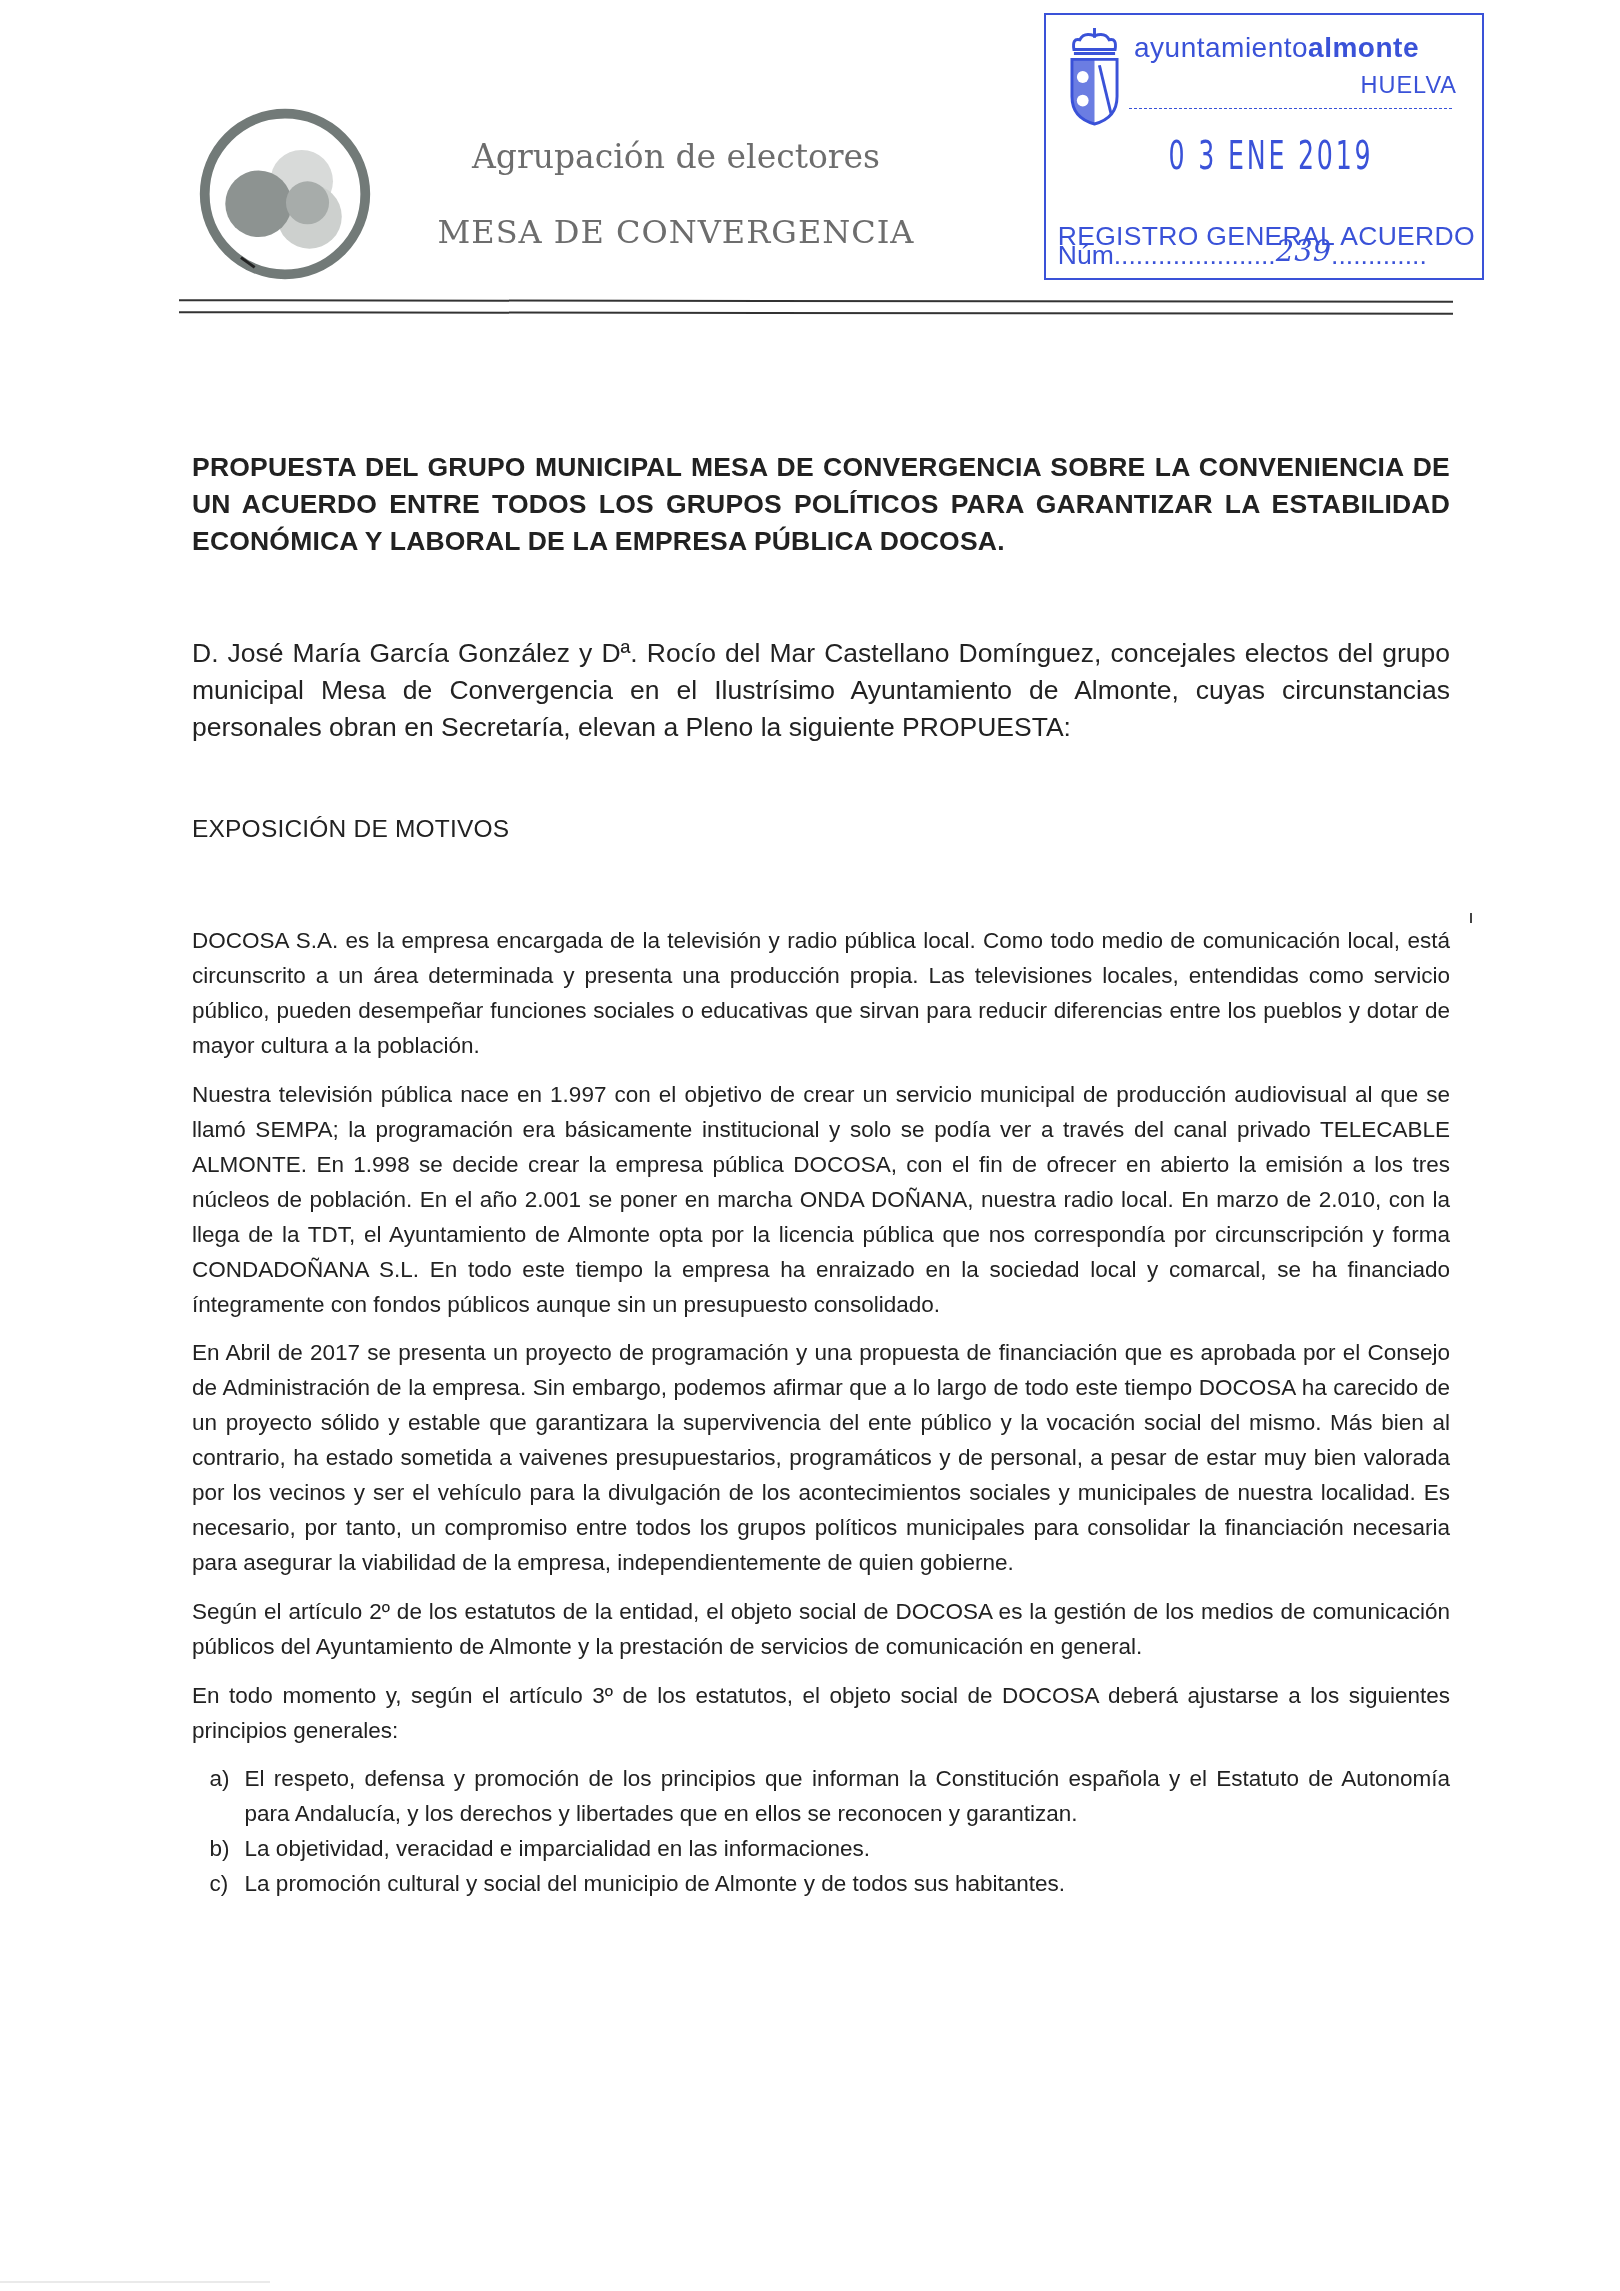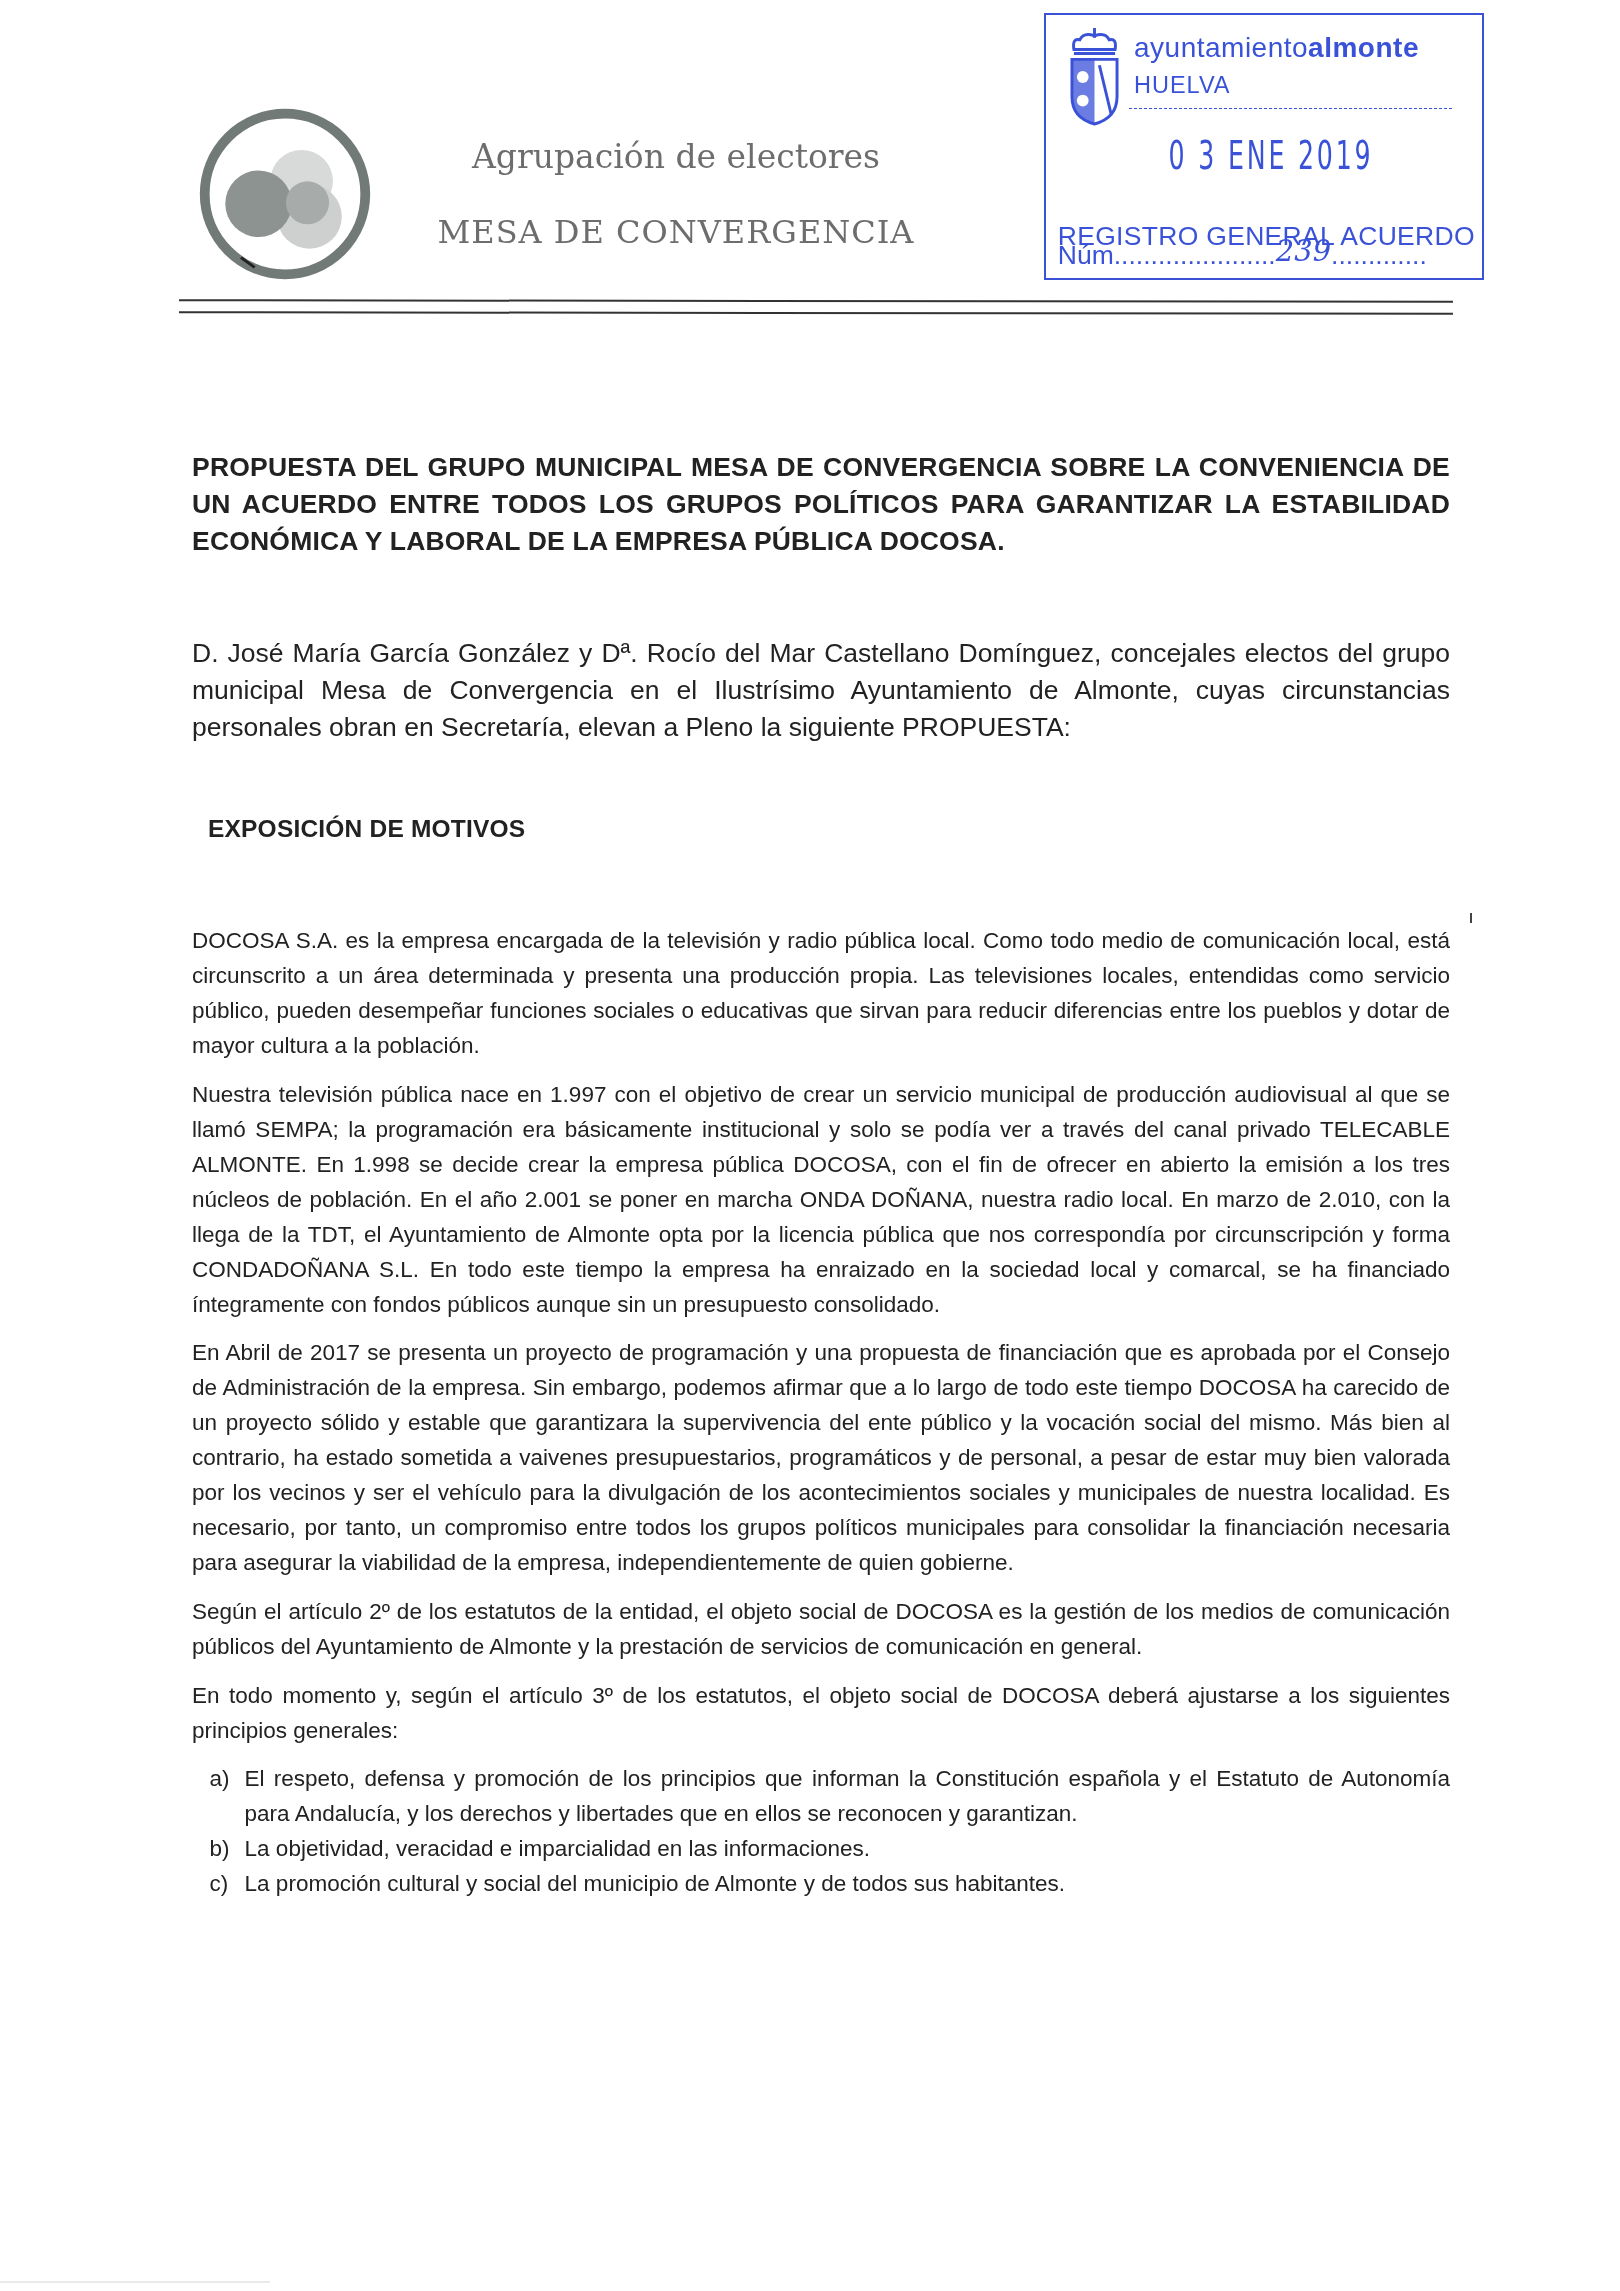--- a/index.html
+++ b/index.html
@@ -9,37 +9,37 @@
     .logo { position: absolute; left: 192px; top: 101px; width: 186px; height: 186px; }
     .org { position: absolute; left: 392px; width: 568px; text-align: center; font-family: "DejaVu Serif", "Liberation Serif", serif; color: #6d6d6d; }
     .org-line1 { top: 137px; font-size: 33px; }
     .org-line2 { top: 213px; font-size: 32px; letter-spacing: 1px; }
 
     
     .stamp { position: absolute; left: 1044px; top: 12.7px; width: 440px; height: 267px; border: 2.9px solid #3a52d8; box-sizing: border-box; color: #3a52d8; font-family: "Liberation Sans", "DejaVu Sans", sans-serif; }
     .stamp-crest { position: absolute; left: 19.6px; top: 13.7px; width: 57px; height: 98px; }
     .stamp-org { position: absolute; left: 88px; top: 17.6px; width: 323px; text-align: left; font-size: 28px; letter-spacing: 0.5px; }
     .stamp-org b { font-weight: bold; }
-    .stamp-city { position: absolute; left: 88px; top: 57px; width: 323px; text-align: left; font-size: 23.5px; letter-spacing: 1px; }
+    .stamp-city { position: absolute; left: 88px; top: 57px; width: 323px; text-align: right; font-size: 23.5px; letter-spacing: 1px; }
     .stamp-rule { position: absolute; left: 83px; top: 93px; width: 323px; border-top: 1px dashed #3a52d8; }
     .stamp-date { position: absolute; left: 78px; top: 118px; width: 294px; text-align: center; font-family: "DejaVu Sans Condensed", "DejaVu Sans", sans-serif; font-size: 39px; transform: scaleX(0.72); transform-origin: center; letter-spacing: 3.9px; }
     .stamp-reg { position: absolute; left: 11.8px; top: 206px; font-size: 26.5px; letter-spacing: 0.3px; }
     .stamp-num { position: absolute; left: 11.8px; top: 222px; font-size: 26.5px; white-space: nowrap; text-align: center; }
     .stamp-num .hand { font-family: "DejaVu Serif", serif; font-style: italic; font-size: 29px; position: relative; top: -2.9px; }
 
     
     .rule { position: absolute; left: 179px; width: 1274px; border-top: 2.9px solid #333; }
     .rule1 { top: 300px; transform: rotate(0.07deg); }
     .rule2 { top: 312px; transform: rotate(0.07deg); }
 
     
     .doc { position: absolute; left: 192px; width: 1258px; font-family: "Liberation Sans", "DejaVu Sans", sans-serif; color: #222; }
     .title { top: 449px; font-weight: bold; font-size: 26.5px; line-height: 37px; text-align: justify; text-align-last: left; letter-spacing: 0.2px; }
     .intro { top: 635px; font-size: 26.5px; line-height: 37px; text-align: justify; text-align-last: left; }
-    .section-heading { top: 815px; font-weight: bold; font-size: 24.5px; letter-spacing: 0.2px; margin-left: 16px; }
+    .section-heading { top: 815px; font-weight: normal; font-size: 24.5px; letter-spacing: 0.2px; }
     .paras { top: 923px; font-size: 22.5px; line-height: 35px; }
     .paras p { margin: 0 0 13.7px 0; text-align: justify; text-align-last: left; }
     .principles { list-style: none; margin: 13.7px 0 0 0; padding: 0; }
     .principles li { position: relative; padding-left: 35px; text-align: justify; text-align-last: left; margin-left: 17.6px; }
     .principles li .mark { position: absolute; left: 0; top: 0; }
     .bottom-smudge { position: absolute; left: 0; top: 2281px; width: 270px; border-top: 2px solid #eaeaea; }
     .tick { position: absolute; left: 1470px; top: 913px; width: 2px; height: 9.8px; background: #444; }
   </style>
 </head>
 <body>

